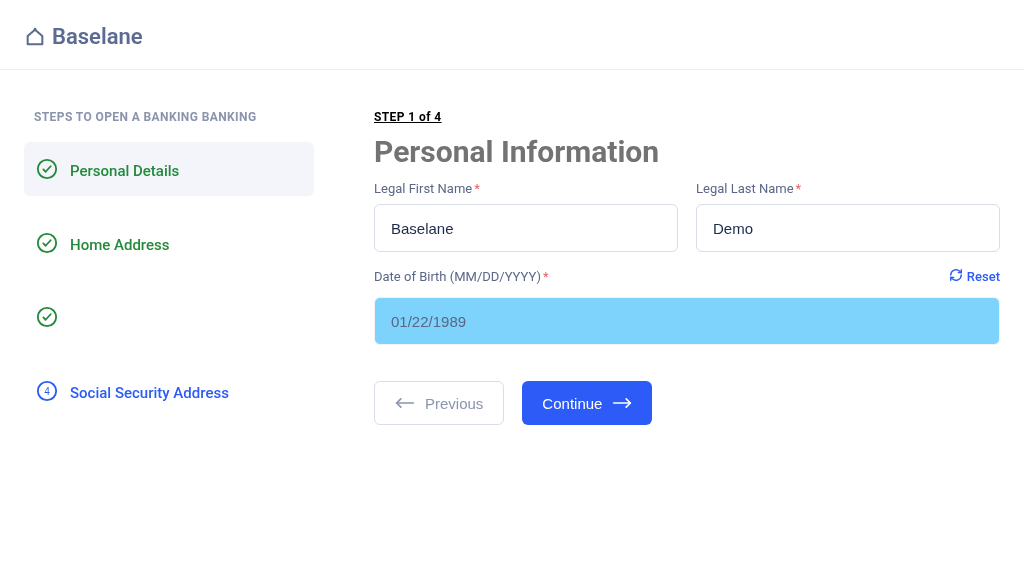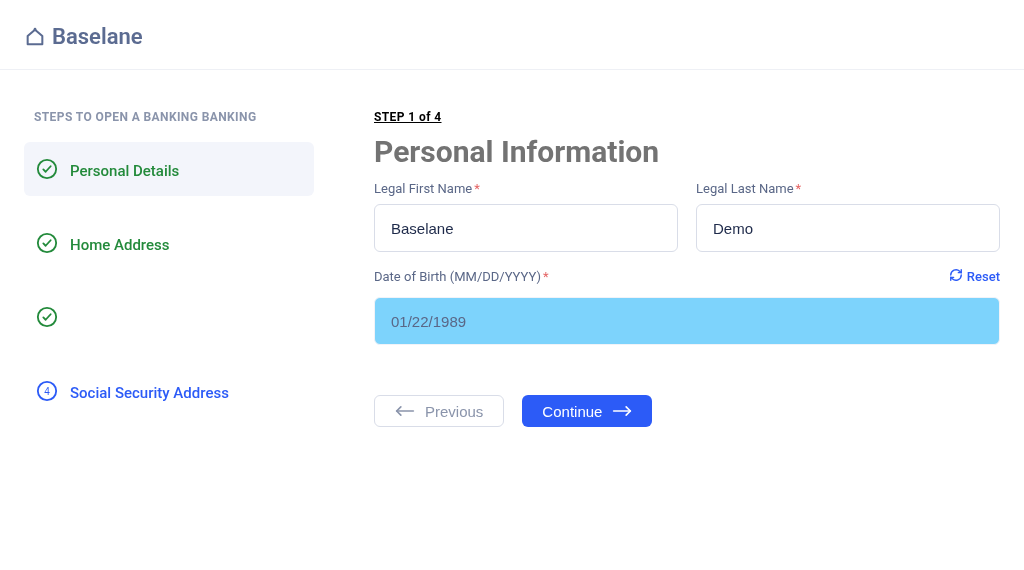--- a/index.html
+++ b/index.html
@@ -111,39 +111,39 @@
     border-radius: 6px;
     font-size: 15px;
     color: #1e2a4a;
     background: #ffffff;
   }
   .text-input[readonly] {
     background: #7dd3fc;
     border-color: #f1f3f8;
     color: #5a6787;
   }
-  .dob-block { margin-bottom: 50px; }
+  .dob-block { margin-bottom: 36px; }
   .dob-header {
     display: flex;
     justify-content: space-between;
     align-items: center;
     margin-bottom: 12px;
   }
   .reset-link {
     display: flex;
     align-items: center;
     gap: 4px;
     font-size: 13px;
     color: #2c5bf7;
     cursor: pointer;
     font-weight: 500;
   }
   .nav-row { display: flex; gap: 18px; }
   .btn {
-    height: 32px;
+    height: 44px;
     padding: 0 20px;
     border-radius: 6px;
     font-size: 15px;
     font-weight: 500;
     display: inline-flex;
     align-items: center;
     gap: 10px;
     cursor: pointer;
     border: none;
   }

